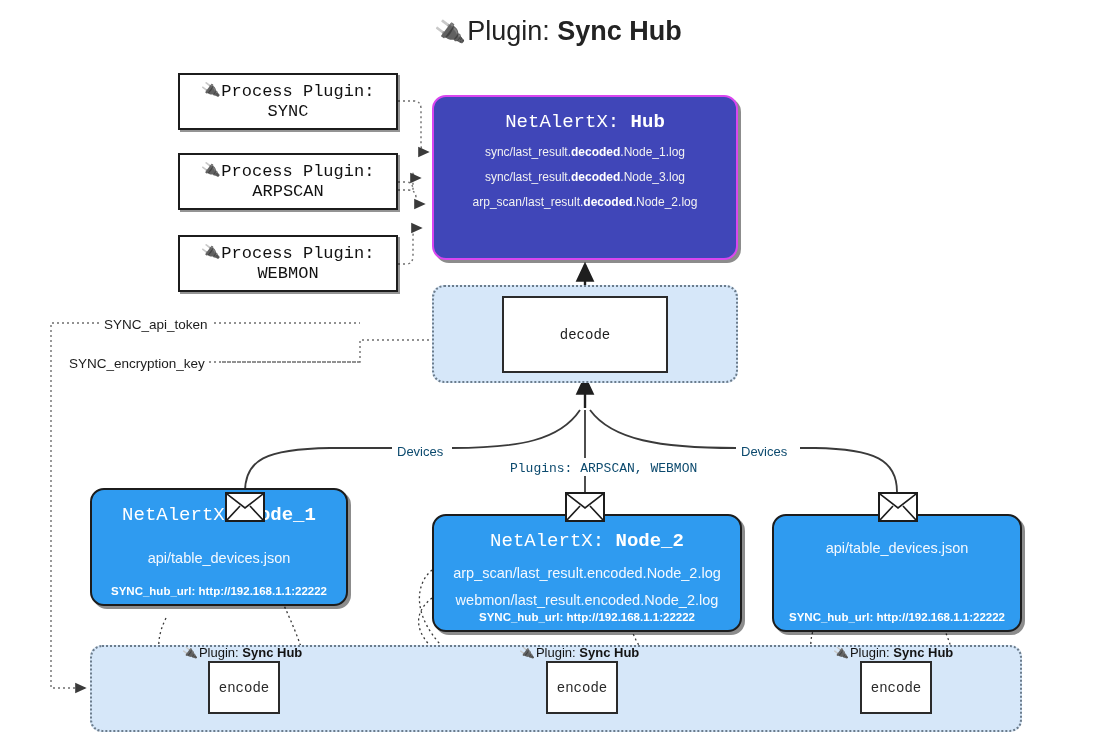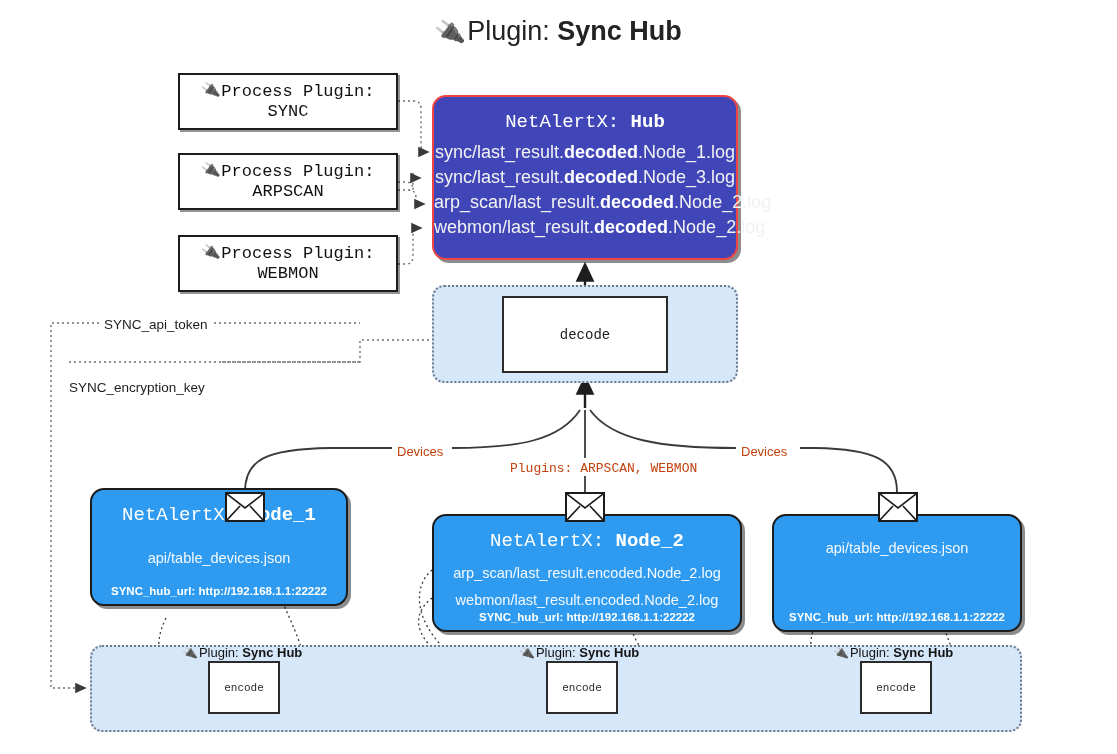--- a/index.html
+++ b/index.html
@@ -60,36 +60,36 @@
     text-align: center;
   }
   .proc-box .l1 { display: flex; align-items: center; }
   .proc-box .plug { font-size: 15px; margin-right: 1px; display:inline-block; transform: rotate(-8deg); }
 
   
   #hub-box {
     left: 432px; top: 95px;
     width: 306px; height: 165px;
     background: #4046b8;
-    border: 2px solid #ef4444;
+    border: 2px solid #d946ef;
     border-radius: 14px;
     box-shadow: 3px 3px 0 rgba(0,0,0,0.45);
     color: #ffffff;
     padding-top: 8px;
   }
   #hub-title {
     font-family: "Liberation Mono", monospace;
     font-size: 19px;
     text-align: center;
     margin: 6px 0 7px 0;
     white-space: nowrap;
   }
   #hub-title .strong { font-weight: bold; }
   .hub-line {
-    font-size: 18px;
+    font-size: 12px;
     line-height: 25px;
     color: #f2f2f2;
     white-space: nowrap;
     text-align: center;
   }
   .hub-line .strong { font-weight: bold; color: #ffffff; }
   #hub-url {
     left: 432px; top: 75px; width: 306px;
     text-align: center;
     font-size: 11.5px;
@@ -119,21 +119,21 @@
 
   
   .key-label {
     font-size: 13.5px;
     color: #1c1c1c;
     background: #ffffff;
     padding: 0 3px;
     white-space: nowrap;
   }
   #key-api { left: 101px; top: 317px; }
-  #key-enc { left: 66px; top: 356px; margin-top: 24px; }
+  #key-enc { left: 66px; top: 356px; }
 
   
   .node-box {
     height: 118px;
     border: 2px solid #1c1c1c;
     border-radius: 14px;
     background: #2f9bf0;
     box-shadow: 3px 3px 0 rgba(0,0,0,0.45);
     color: #ffffff;
     text-align: center;
@@ -174,21 +174,21 @@
     z-index: 5;
   }
   .envelope svg { display: block; }
   #env1 { left: 225px; top: 492px; }
   #env2 { left: 565px; top: 492px; }
   #env3 { left: 878px; top: 492px; }
 
   
   .edge-label {
     font-size: 13px;
-    color: #c2410c;
+    color: #0c4a6e;
     background: #ffffff;
     padding: 0 4px;
     white-space: nowrap;
     z-index: 4;
   }
   #lbl-devices-left { left: 393px; top: 444px; }
   #lbl-devices-right { left: 737px; top: 444px; }
   #lbl-plugins-mid { left: 506px; top: 461px; font-family: Liberation Mono, monospace; }
 
   
@@ -210,21 +210,21 @@
   #plbl1 { left: 183px; top: 645px; }
   #plbl2 { left: 520px; top: 645px; }
   #plbl3 { left: 834px; top: 645px; }
 
   .encode-box {
     width: 72px; height: 53px;
     background: #ffffff;
     border: 2px solid #2b2b2b;
     display: flex; align-items: center; justify-content: center;
     font-family: "Liberation Mono", monospace;
-    font-size: 11px;
+    font-size: 14px;
     color: #2a2a2a;
     z-index: 4;
   }
   #enc1 { left: 208px; top: 661px; }
   #enc2 { left: 546px; top: 661px; }
   #enc3 { left: 860px; top: 661px; }
 </style>
 </head>
 <body>
 
@@ -305,21 +305,20 @@
         <span>Process Plugin:</span>
       </div>
     <div>WEBMON</div>
   </div>
 
   <div class="node" id="hub-box">
     <div id="hub-title"><span>NetAlertX: </span><span class="strong">Hub</span></div>
     <div class="hub-line"><span>sync/last_result.</span><span class="strong">decoded</span><span>.Node_1.log</span></div>
     <div class="hub-line"><span>sync/last_result.</span><span class="strong">decoded</span><span>.Node_3.log</span></div>
     <div class="hub-line"><span>arp_scan/last_result.</span><span class="strong">decoded</span><span>.Node_2.log</span></div>
-    <div class="hub-line"><span>webmon/last_result.</span><span class="strong">decoded</span><span>.Node_2.log</span></div>
   </div>
 
   <div class="node" id="decode-zone"></div>
   <div class="node" id="decode-box">decode</div>
 
   <div class="node key-label" id="key-api">SYNC_api_token</div>
   <div class="node key-label" id="key-enc">SYNC_encryption_key</div>
 
   <div class="node edge-label" id="lbl-devices-left">Devices</div>
   <div class="node edge-label" id="lbl-devices-right">Devices</div>

